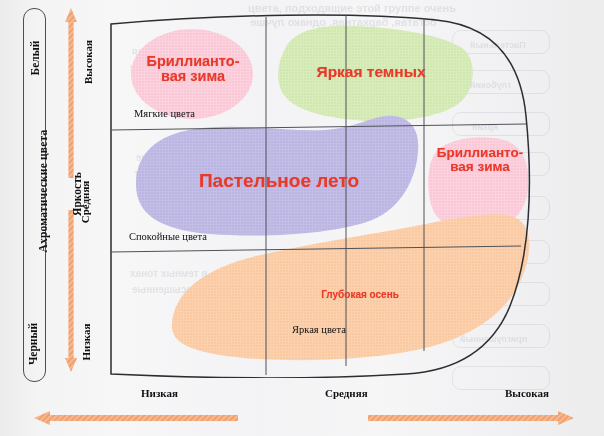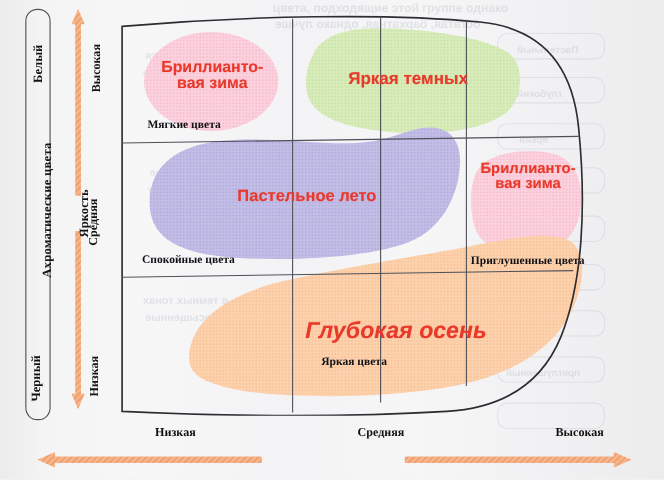--- a/index.html
+++ b/index.html
@@ -91,21 +91,21 @@
     font-weight:700;
     text-align:center;
     line-height:1.06;
     white-space:pre-line;
     text-shadow:0 0 1px rgba(232,57,42,.35);
   }
   .sub-label{
     position:absolute;z-index:4;
     color:#101115;
     font-family:"Liberation Serif", serif;
-    font-weight:700;
+    font-weight:400;
     font-size:10.5px;
     white-space:nowrap;
   }
 
   
   #h-axis{position:absolute;left:0;top:386px;width:604px;height:50px;}
   .htick{
     position:absolute;font-size:11px;font-weight:700;color:#111;
     white-space:nowrap;font-family:"Liberation Serif", serif;
   }
@@ -123,21 +123,21 @@
 <div id="bleed-layer">
     <div class="bleed-box" style="left: 452px; top: 30px; width: 96px; height: 22px;"></div>
     <div class="bleed-box" style="left: 452px; top: 70px; width: 96px; height: 22px;"></div>
     <div class="bleed-box" style="left: 452px; top: 112px; width: 96px; height: 22px;"></div>
     <div class="bleed-box" style="left: 452px; top: 152px; width: 96px; height: 22px;"></div>
     <div class="bleed-box" style="left: 452px; top: 196px; width: 96px; height: 22px;"></div>
     <div class="bleed-box" style="left: 452px; top: 240px; width: 96px; height: 22px;"></div>
     <div class="bleed-box" style="left: 452px; top: 282px; width: 96px; height: 22px;"></div>
     <div class="bleed-box" style="left: 452px; top: 324px; width: 96px; height: 22px;"></div>
     <div class="bleed-box" style="left: 452px; top: 366px; width: 96px; height: 22px;"></div>
-    <div class="bleed nm" style="left: 248px; top: 2px; font-size: 11px;">цвета, подходящие этой группе однако</div>
+    <div class="bleed nm" style="left: 248px; top: 2px; font-size: 11px;">цвета, подходящие этой группе очень</div>
     <div class="bleed" style="left: 250px; top: 16px; font-size: 11px;">богатая, бархатная, однако лучше</div>
     <div class="bleed" style="left: 322px; top: 30px; font-size: 11px;">не использовать.</div>
     <div class="bleed" style="left: 470px; top: 40px; font-size: 9px;">Пастельный</div>
     <div class="bleed" style="left: 470px; top: 80px; font-size: 9px;">глубокий</div>
     <div class="bleed" style="left: 472px; top: 122px; font-size: 9px;">яркий</div>
     <div class="bleed" style="left: 470px; top: 162px; font-size: 9px;">мягкий</div>
     <div class="bleed" style="left: 466px; top: 206px; font-size: 9px;">холодный</div>
     <div class="bleed" style="left: 472px; top: 250px; font-size: 9px;">теплый</div>
     <div class="bleed" style="left: 470px; top: 292px; font-size: 9px;">светлый</div>
     <div class="bleed" style="left: 460px; top: 334px; font-size: 9px;">приглушенный</div>
@@ -230,28 +230,27 @@
     <line x1="5" y1="124" x2="420" y2="118" stroke="#4e5158" stroke-width="1"></line>
     <line x1="5" y1="246" x2="415" y2="240" stroke="#4e5158" stroke-width="1"></line>
   </svg>
 
   <div class="blob-label" style="left:25px;top:48px;width:124px;font-size:14.5px;">Бриллианто-
 вая зима</div>
   <div class="sub-label" style="left:28px;top:102px;">Мягкие цвета</div>
 
   <div class="blob-label" style="left:190px;top:58px;width:150px;font-size:15.5px;">Яркая темных</div>
 
-  <div class="blob-label" style="left:62px;top:165px;width:222px;font-size:15px;">Пастельное лето</div>
+  <div class="blob-label" style="left:62px;top:165px;width:222px;font-size:19px;">Пастельное лето</div>
   <div class="sub-label" style="left:6px;top:225px;margin-left:17px;">Спокойные цвета</div>
 
   <div class="blob-label" style="left:316px;top:140px;width:116px;font-size:13.5px;">Бриллианто-
 вая зима</div>
-  <div class="sub-label" style="left:322px;top:226px;">Приглушенные цвета</div>
-
-  <div class="blob-label" style="left:160px;top:284px;width:188px;font-size:21px;font-style:italic;">Глубокая осень</div>
+
+  <div class="blob-label" style="left:160px;top:284px;width:188px;font-size:10px;">Глубокая осень</div>
   <div class="sub-label" style="left:186px;top:318px;">Яркая цвета</div>
 </div>
 
 <div id="h-axis">
   <svg width="604" height="50">
     <defs>
       <pattern id="hatchH" width="4" height="4" patternUnits="userSpaceOnUse" patternTransform="rotate(45)">
         <rect width="4" height="4" fill="#f0a070"></rect>
         <rect width="2" height="4" fill="#f6b98f"></rect>
       </pattern>

